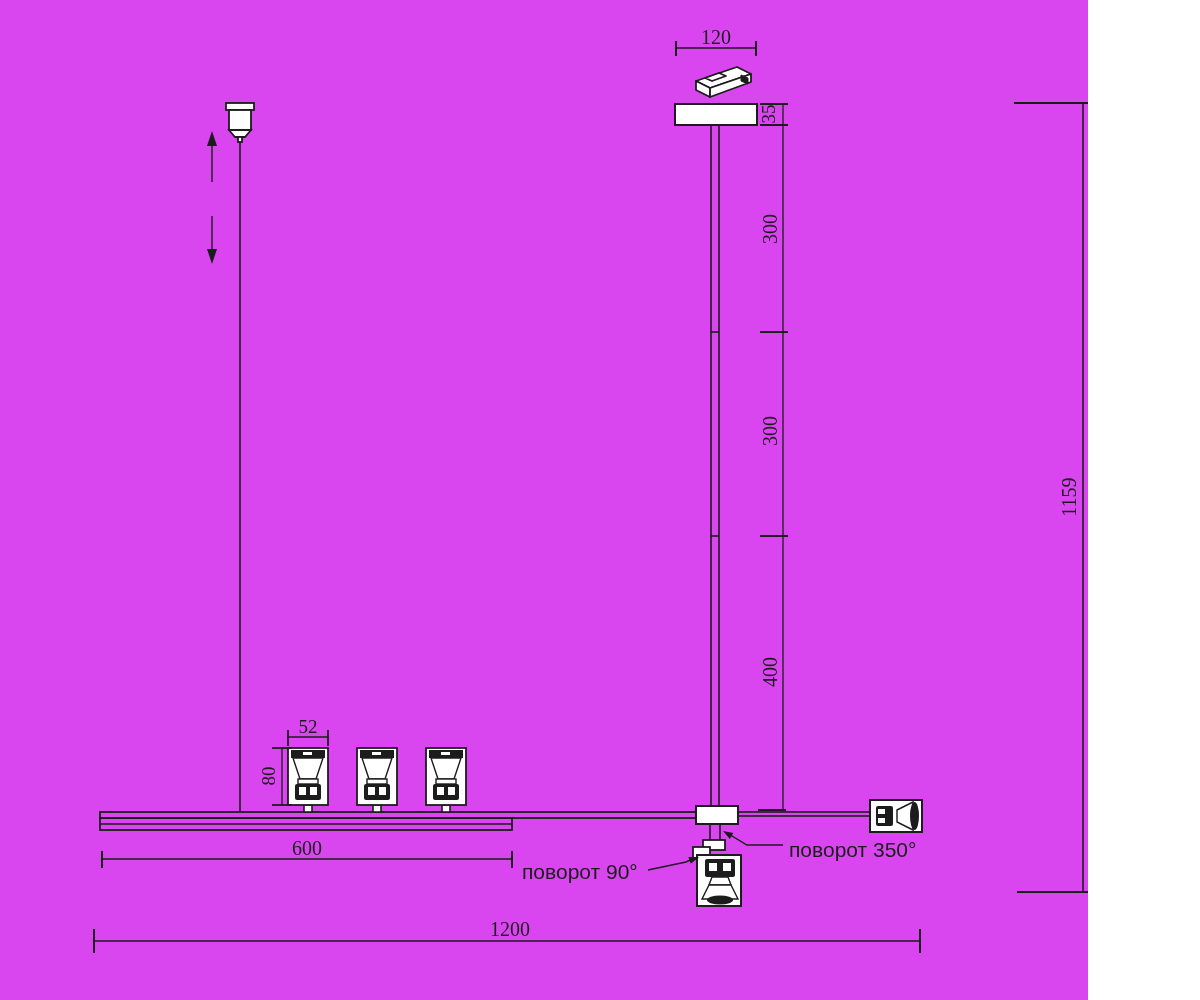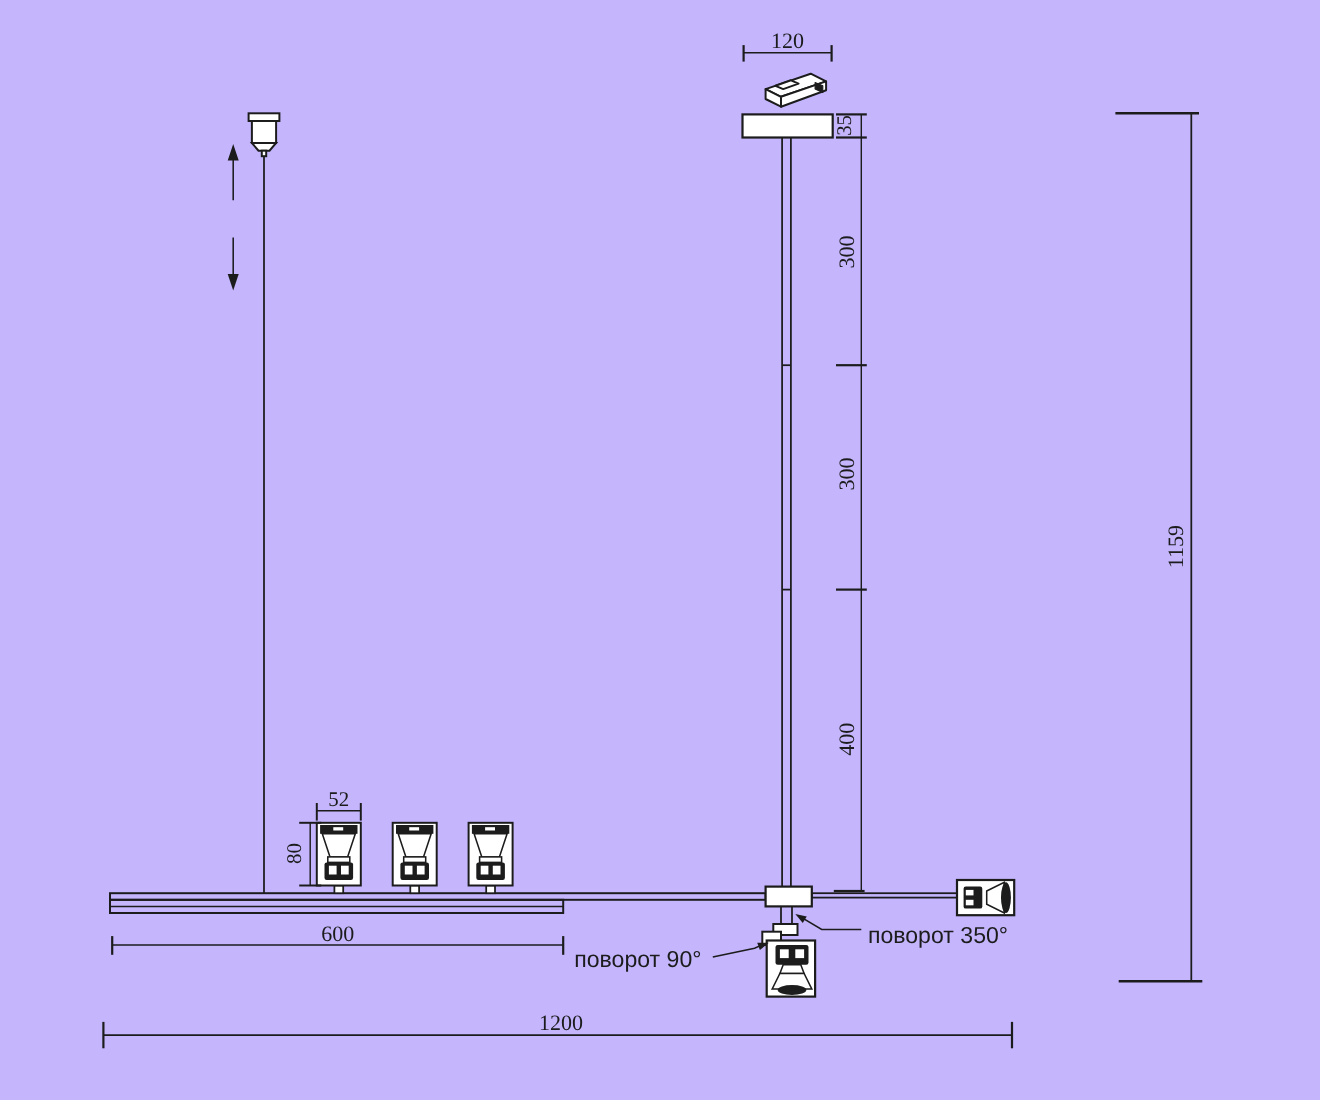--- a/index.html
+++ b/index.html
@@ -1,19 +1,19 @@
 <!DOCTYPE html>
 <html><head>
 <meta charset="utf-8">
 <style>
   html,body{margin:0;padding:0;background:#ffffff;}
   .canvas{
     position:relative;
-    width:1200px;height:1000px;
-    background:#c4b5fd;
+    width:1088px;height:1000px;
+    background:#d946ef;
     font-family:"Liberation Sans", sans-serif;
     overflow:hidden;
   }
   svg{display:block;}
   text.dim{
     font-family:"Liberation Serif", serif;
     font-size:20px;
     fill:#1c1c1c;
   }
   text.dim-small{

